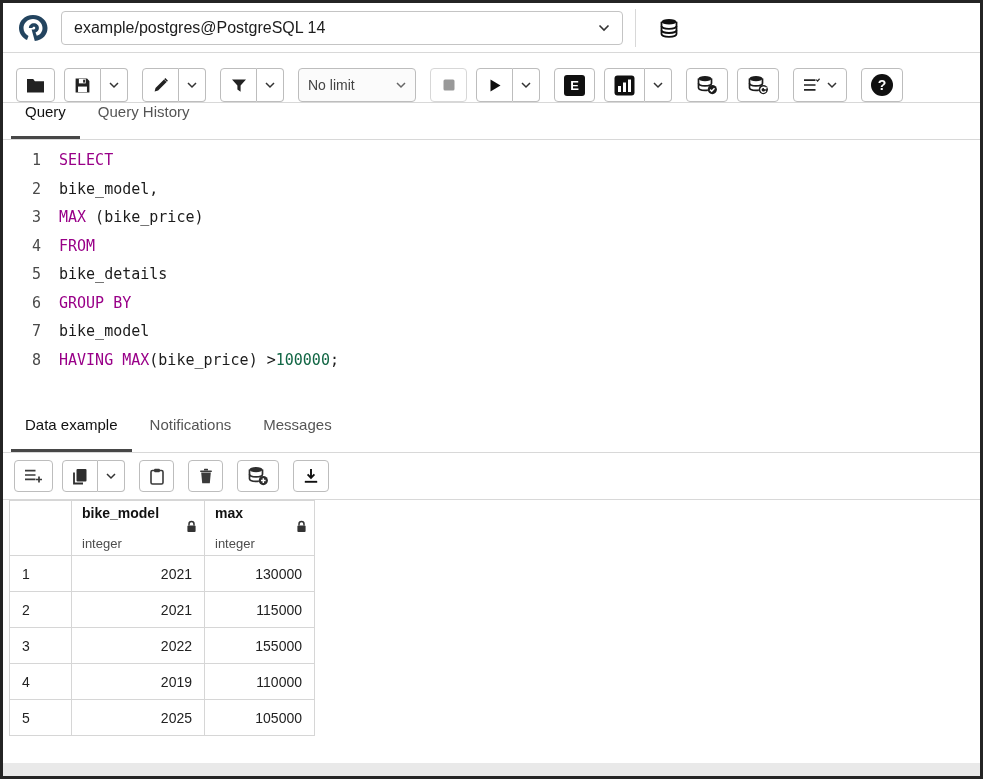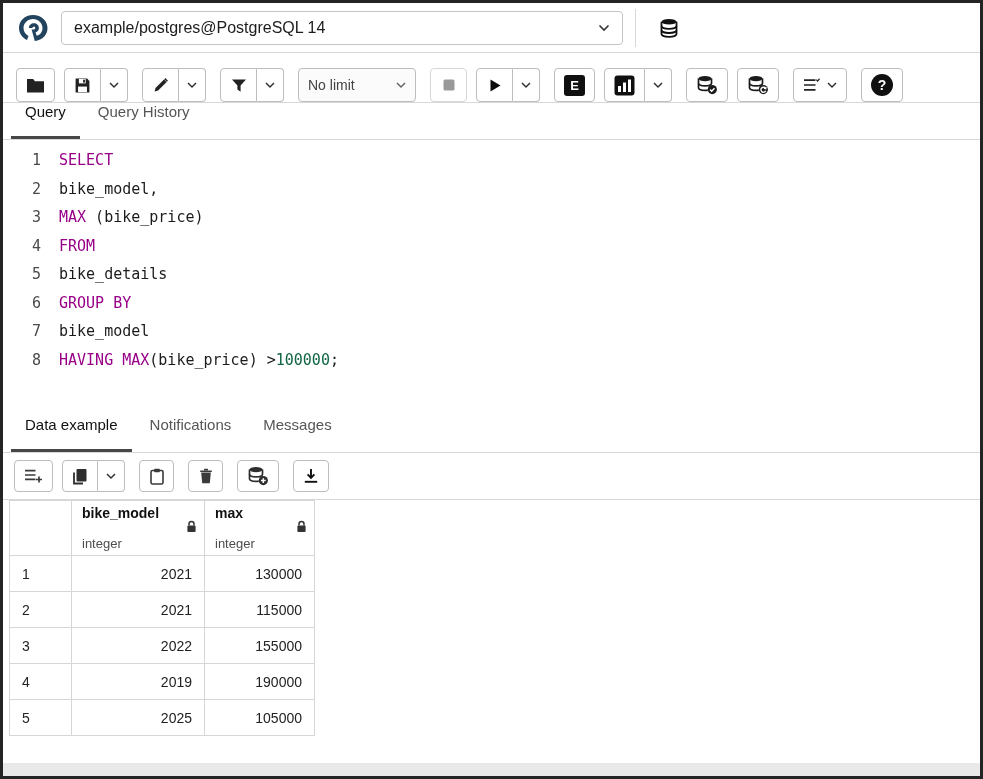--- a/index.html
+++ b/index.html
@@ -333,21 +333,21 @@
             <td class="val">115000</td>
           </tr>
           <tr>
             <td class="rownum">3</td>
             <td class="val">2022</td>
             <td class="val">155000</td>
           </tr>
           <tr>
             <td class="rownum">4</td>
             <td class="val">2019</td>
-            <td class="val">190000</td>
+            <td class="val">110000</td>
           </tr>
           <tr>
             <td class="rownum">5</td>
             <td class="val">2025</td>
             <td class="val">105000</td>
           </tr>
         </tbody>
     </table>
     <div class="hscroll"></div>
   </div>

